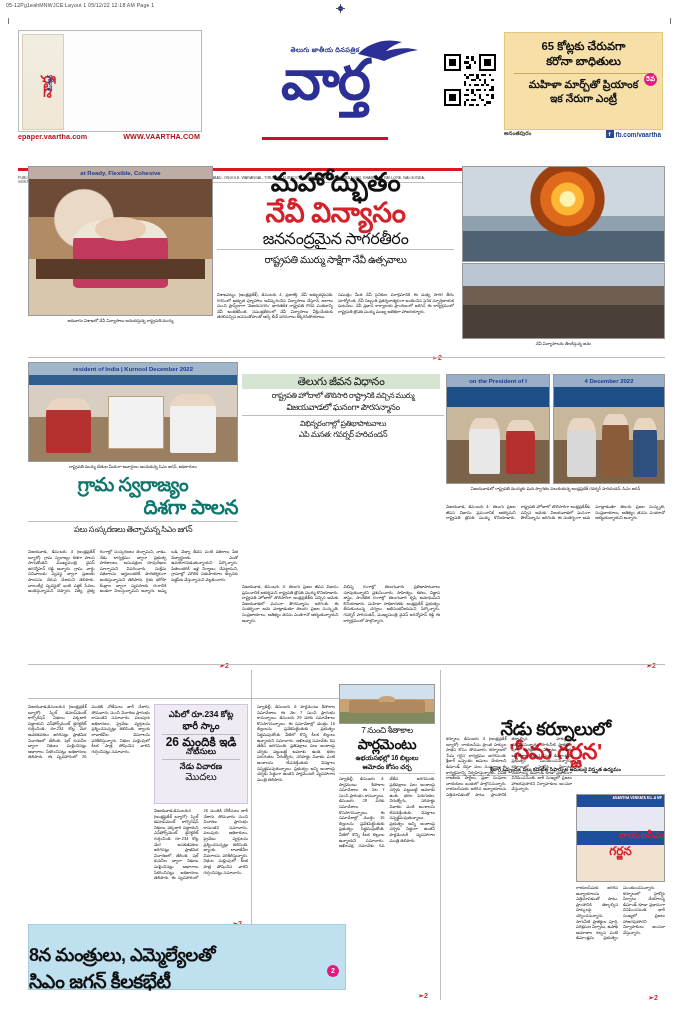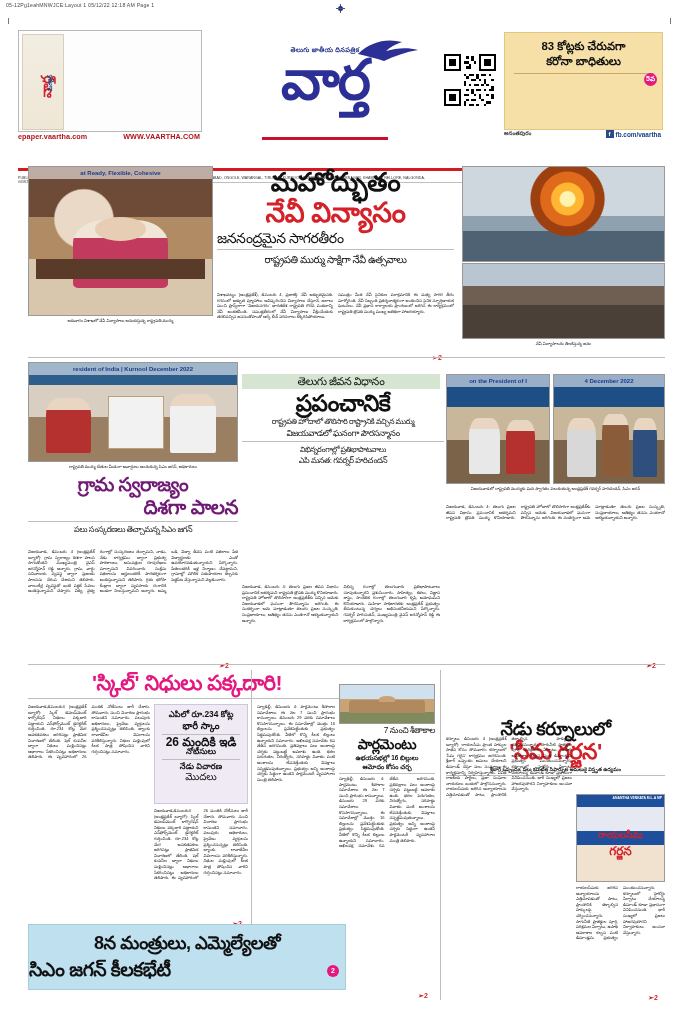--- a/index.html
+++ b/index.html
@@ -63,21 +63,21 @@
   .hrule{position:absolute;height:.8px;background:#bdbdbd;}
 
   .body-txt{font-size:4.1px;line-height:5.6px;color:#1a1a1a;text-align:justify;
             column-gap:5px;overflow:hidden;}
   .lead{font-weight:bold;color:#0b2a66;}
   .arrow{color:#d31b22;font-weight:bold;font-size:7px;}
 
   
   .hl-blk{font-weight:bold;color:#111;letter-spacing:-.5px;}
   .hl-red{font-weight:bold;color:#d4212a;letter-spacing:-.5px;}
-  .hl-blue{font-weight:bold;color:#701a75;letter-spacing:-.5px;}
+  .hl-blue{font-weight:bold;color:#0f766e;letter-spacing:-.5px;}
   .hl-grn{font-weight:bold;color:#1a7b3f;letter-spacing:-.5px;}
   .hl-mag{font-weight:bold;color:#e3197f;letter-spacing:-.5px;}
 
   
   .ph-gradient-1{width:100%;height:100%;background:
      radial-gradient(circle at 30% 35%, #e9d9c6 0 18%, transparent 19%),
      linear-gradient(180deg,#6e4b36 0 34%, #b08b63 34% 62%, #d8c6ad 62% 100%);}
   .ph-blast{width:100%;height:100%;background:
      radial-gradient(circle at 52% 34%, #fff3b0 0 6%, #ffb733 7% 13%, #e06a1b 14% 22%, #9c4010 23% 30%, transparent 31%),
      linear-gradient(180deg,#cfd7de 0 52%, #8fa0ae 52% 68%, #4f6273 68% 100%);}
@@ -191,23 +191,25 @@
               <rect x="17" y="19" width="2" height="1"></rect>
             <rect x="8" y="19" width="1" height="2"></rect>
               <rect x="10" y="20" width="2" height="1"></rect>
             <rect x="13" y="20" width="1" height="1"></rect>
               <rect x="16" y="20" width="1" height="1"></rect>
           </g>
         </svg>
       </div>
 
       <div class="promoR">
-        <div class="h1"><span>83 కోట్లకు చేరువగా</span><br>
+        <div class="h1"><span>65 కోట్లకు చేరువగా</span><br>
           <span>కరోనా బాధితులు</span></div>
         <div class="divide"></div>
+        <div class="h2"><span>మహిళా మార్చ్‌తో ప్రియాంక</span><br>
+          <span>ఇక నేరుగా ఎంట్రీ</span></div>
         <div class="badge5">5వ</div>
       </div>
       <div class="promoRfoot">
         <span class="city">అనంతపురం</span>
         <span class="fbchip">
           <span class="fbsq">f</span>
           <span class="fbtxt">fb.com/vaartha</span>
         </span>
       </div>
 
@@ -226,21 +228,21 @@
       <div style="position:absolute;left:36%;top:34%;width:28%;height:16%;background:#e7cdb3;border-radius:50%;"></div>
       <div style="position:absolute;left:4%;top:62%;width:92%;height:14%;background:#5a3a28;"></div>
     </div>
     <div class="box" style="left:14px;top:293px;width:185px;">
       <div class="cap">ఆదివారం విశాఖలో నేవీ విన్యాసాలు ఆనందిస్తున్న రాష్ట్రపతి ముర్ము</div>
     </div>
 
     <div class="box" style="left:203px;top:144px;width:237px;">
       <div class="hl-blk" style="font-size:26px;line-height:29px;text-align:center;">మహోద్భుతం</div>
       <div class="hl-red" style="font-size:28px;line-height:31px;text-align:center;">నేవీ విన్యాసం</div>
-      <div class="hl-blk" style="font-size:14px;line-height:15px;text-align:left;font-weight:normal;margin-top:3px;">జననంద్రమైన సాగరతీరం</div>
+      <div class="hl-blk" style="font-size:16px;line-height:15px;text-align:center;font-weight:normal;margin-top:3px;">జననంద్రమైన సాగరతీరం</div>
       <div class="hrule" style="position:relative;width:100%;margin:3px 0;"></div>
       <div class="hl-blk" style="font-size:10px;line-height:14px;text-align:center;font-weight:normal;">రాష్ట్రపతి ముర్ము సాక్షిగా నేవీ ఉత్సవాలు</div>
     </div>
 
     <div class="box body-txt" style="left:203px;top:268px;width:237px;height:60px;column-count:2;">
       <p style="margin:0 0 3px 0;"><span class="lead"></span><span>విశాఖపట్నం (ఆంధ్రప్రదేశ్), డిసెంబరు 4, ప్రజాశక్తి: నేవీ అద్భుతమైనది. గగనంలో అద్భుత వ్యూహాలు ఆవిష్కరించిన విన్యాసాలు చేస్తూనే, జలాలు మంచి ఫ్రాన్స్‌లాగా 'విజయనగరం' భారతదేశ రాష్ట్రపతి గౌరవ వందనాన్ని నేవీ అందజేసింది. సముద్రతీరంలో నేవీ విన్యాసాలు వీక్షించేందుకు తరలివచ్చిన జనసందోహంతో ఆర్కే బీచ్ పరిసరాలు కిక్కిరిసిపోయాయి.</span></p>
       <p style="margin:0;"><span>సముద్రం మీద నేవీ సైనికుల పరాక్రమానికి ఈ మధ్య సాగర తీరం మార్మోగింది. నేవీ సిబ్బంది ప్రదర్శనాత్మకంగా అందించిన సైనిక స్ఫూర్తిదాయక ఘటనలు. నేవీ ప్రధాన కార్యాలయ ప్రాంగణంలో జరిగిన ఈ కార్యక్రమంలో రాష్ట్రపతి ద్రౌపది ముర్ము ముఖ్య అతిథిగా హాజరయ్యారు.</span></p>
     </div>
     <div class="box" style="left:418px;top:322px;">
       <span class="arrow">➣</span><span class="arrow">2</span>
@@ -278,21 +280,20 @@
       <span>విజయవాడ, డిసెంబరు 4 (ఆంధ్రప్రదేశ్ బ్యూరో): గ్రామ స్వరాజ్యం దిశగా పాలన సాగుతోందని ముఖ్యమంత్రి వైఎస్ జగన్మోహన్ రెడ్డి అన్నారు. గ్రామ, వార్డు సచివాలయ వ్యవస్థ ద్వారా ప్రజలకు పాలనను చేరువ చేశామని తెలిపారు. వాలంటీర్ల వ్యవస్థతో ఇంటి వద్దకే సేవలు అందిస్తున్నామని చెప్పారు. విద్య, వైద్య రంగాల్లో సంస్కరణలు తెచ్చామని, నాడు-నేడు కార్యక్రమం ద్వారా ప్రభుత్వ పాఠశాలలు, ఆసుపత్రుల రూపురేఖలు మార్చామని వివరించారు. సంక్షేమ పథకాలను అర్హులందరికీ పారదర్శకంగా అందిస్తున్నామని తెలిపారు. రైతు భరోసా కేంద్రాల ద్వారా వ్యవసాయ రంగానికి అండగా నిలుస్తున్నామని అన్నారు. అమ్మ ఒడి, విద్యా దీవెన వంటి పథకాలు పేద విద్యార్థులకు ఎంతో ఉపయోగపడుతున్నాయని పేర్కొన్నారు. పేదలందరికీ ఇళ్ల నిర్మాణం చేపట్టామని, గ్రామాల్లో మౌలిక సదుపాయాల కల్పనకు పెద్దపీట వేస్తున్నామని వెల్లడించారు.</span>
     </div>
     <div class="box" style="left:205px;top:630px;">
       <span class="arrow">➣</span><span class="arrow">2</span>
     </div>
 
     <div class="box tint-grn" style="left:228px;top:350px;width:198px;height:15px;">
       <div class="hl-blk" style="font-size:11px;line-height:15px;text-align:center;font-weight:normal;">తెలుగు జీవన విధానం</div>
     </div>
     <div class="box" style="left:228px;top:366px;width:202px;">
-      <div class="hl-blk" style="font-size:23px;line-height:26px;text-align:center;">ప్రపంచానికే</div>
       <div class="hl-blk" style="font-size:7.6px;line-height:11px;text-align:center;font-weight:normal;">రాష్ట్రపతి హోదాలో తొలిసారి రాష్ట్రానికి వచ్చిన ముర్ము</div>
       <div class="hl-blk" style="font-size:8.6px;line-height:12px;text-align:center;font-weight:normal;">విజయవాడలో ఘనంగా పౌరసన్మానం</div>
       <div class="hrule" style="position:relative;width:100%;margin:2px 0;"></div>
       <div class="hl-blk" style="font-size:7.6px;line-height:11px;text-align:center;font-weight:normal;">విభిన్నరంగాల్లో ప్రతిభాపాటవాలు</div>
       <div class="hl-blk" style="font-size:8px;line-height:11px;text-align:center;font-weight:normal;">ఎపి మనత: గవర్నర్ హరిచందన్</div>
     </div>
     <div class="box body-txt" style="left:228px;top:560px;width:198px;height:78px;column-count:2;">
       <p style="margin:0 0 3px 0;">విజయవాడ, డిసెంబరు 4: తెలుగు ప్రజల జీవన విధానం ప్రపంచానికే ఆదర్శమని రాష్ట్రపతి ద్రౌపది ముర్ము కొనియాడారు. రాష్ట్రపతి హోదాలో తొలిసారిగా ఆంధ్రప్రదేశ్‌కు వచ్చిన ఆమెకు విజయవాడలో ఘనంగా పౌరసన్మానం జరిగింది. ఈ సందర్భంగా ఆమె మాట్లాడుతూ తెలుగు ప్రజల సంస్కృతి, సంప్రదాయాలు, ఆతిథ్యం తనను ఎంతగానో ఆకట్టుకున్నాయని అన్నారు.</p>
       <p style="margin:0;">విభిన్న రంగాల్లో తెలుగువారు ప్రతిభాపాటవాలు చూపుతున్నారని ప్రశంసించారు. సాహిత్యం, కళలు, విజ్ఞాన శాస్త్రం, సాంకేతిక రంగాల్లో తెలుగువారి కృషి అమోఘమని కొనియాడారు. మహిళా సాధికారతకు ఆంధ్రప్రదేశ్ ప్రభుత్వం తీసుకుంటున్న చర్యలు అభినందనీయమని పేర్కొన్నారు. గవర్నర్ హరిచందన్, ముఖ్యమంత్రి వైఎస్ జగన్మోహన్ రెడ్డి ఈ కార్యక్రమంలో పాల్గొన్నారు.</p>
     </div>
@@ -315,23 +316,20 @@
     </div>
     <div class="box body-txt" style="left:432px;top:480px;width:219px;height:155px;column-count:3;">
       <span>విజయవాడ, డిసెంబరు 4: తెలుగు ప్రజల జీవన విధానం ప్రపంచానికే ఆదర్శమని రాష్ట్రపతి ద్రౌపది ముర్ము కొనియాడారు. రాష్ట్రపతి హోదాలో తొలిసారిగా ఆంధ్రప్రదేశ్‌కు వచ్చిన ఆమెకు విజయవాడలో ఘనంగా పౌరసన్మానం జరిగింది. ఈ సందర్భంగా ఆమె మాట్లాడుతూ తెలుగు ప్రజల సంస్కృతి, సంప్రదాయాలు, ఆతిథ్యం తనను ఎంతగానో ఆకట్టుకున్నాయని అన్నారు.</span>
     </div>
     <div class="box" style="left:632px;top:630px;">
       <span class="arrow">➣</span><span class="arrow">2</span>
     </div>
 
     <div class="hrule" style="left:14px;top:640px;width:637px;"></div>
 
-    <div class="box" style="left:14px;top:646px;width:318px;">
-      <div class="hl-mag" style="font-size:21px;line-height:26px;text-align:center;">'స్కిల్' నిధులు పక్కదారి!</div>
-    </div>
     <div class="hrule" style="left:14px;top:674px;width:318px;"></div>
 
     <div class="box body-txt" style="left:14px;top:680px;width:122px;height:215px;column-count:2;">
       <span>విజయవాడ,డిసెంబరు4 (ఆంధ్రప్రదేశ్ బ్యూరో): స్కిల్ డెవలప్‌మెంట్ కార్పొరేషన్ నిధులు పక్కదారి పట్టాయని ఎన్‌ఫోర్స్‌మెంట్ డైరెక్టరేట్ గుర్తించింది. రూ.234 కోట్ల మేర అవకతవకలు జరిగినట్లు ప్రాథమిక విచారణలో తేలింది. షెల్ కంపెనీల ద్వారా నిధులు మళ్లించినట్లు ఆధారాలు సేకరించినట్లు అధికారులు తెలిపారు. ఈ వ్యవహారంలో 26 మందికి నోటీసులు జారీ చేశారు. సోమవారం నుంచి విచారణ ప్రారంభం కానుందని సమాచారం. పలువురు అధికారులు, ప్రైవేటు వ్యక్తులను ప్రశ్నించనున్నట్లు తెలిసింది. బ్యాంకు లావాదేవీల వివరాలను పరిశీలిస్తున్నారు. నిధుల మళ్లింపులో కీలక పాత్ర పోషించిన వారిని గుర్తించినట్లు సమాచారం.</span>
     </div>
 
     <div class="box tint-lav" style="left:140px;top:680px;width:94px;height:100px;border:1px solid #cfc6da;">
       <div style="text-align:center;padding-top:4px;">
         <div style="font-size:8.4px;font-weight:bold;color:#111;line-height:11px;">ఎపిలో రూ.234 కోట్ల</div>
         <div style="font-size:9.4px;font-weight:bold;color:#111;line-height:12px;">భారీ స్కాం</div>
@@ -355,21 +353,21 @@
     <div class="box body-txt" style="left:243px;top:680px;width:78px;height:285px;">
       <span>న్యూఢిల్లీ, డిసెంబరు 4: పార్లమెంటు శీతాకాల సమావేశాలు ఈ నెల 7 నుంచి ప్రారంభం కానున్నాయి. డిసెంబరు 29 వరకు సమావేశాలు కొనసాగనున్నాయి. ఈ సమావేశాల్లో మొత్తం 16 బిల్లులను ప్రవేశపెట్టేందుకు ప్రభుత్వం సిద్ధమవుతోంది. వీటిలో కొన్ని కీలక బిల్లులు ఉన్నాయని సమాచారం. అఖిలపక్ష సమావేశం 6వ తేదీన జరగనుంది. ప్రతిపక్షాలు పలు అంశాలపై చర్చకు పట్టుబట్టే అవకాశం ఉంది. ధరల పెరుగుదల, నిరుద్యోగం, సరిహద్దు వివాదం వంటి అంశాలను లేవనెత్తేందుకు విపక్షాలు సన్నద్ధమవుతున్నాయి. ప్రభుత్వం అన్ని అంశాలపై చర్చకు సిద్ధంగా ఉందని పార్లమెంటరీ వ్యవహారాల మంత్రి తెలిపారు.</span>
     </div>
 
     <div class="photo box" style="left:325px;top:660px;width:96px;height:40px;border:1px solid #999;">
       <div class="ph-parl"></div>
       <div style="position:absolute;left:10%;top:40%;width:80%;height:34%;background:#b08a5e;border-radius:3px 3px 0 0;"></div>
       <div style="position:absolute;left:42%;top:28%;width:16%;height:16%;background:#c9a276;border-radius:50% 50% 0 0;"></div>
     </div>
     <div class="box" style="left:325px;top:701px;width:96px;">
-      <div class="hl-blk" style="font-size:8.4px;line-height:11px;text-align:right;font-weight:normal;">7 నుంచి శీతాకాల</div>
+      <div class="hl-blk" style="font-size:8.4px;line-height:11px;text-align:center;font-weight:normal;">7 నుంచి శీతాకాల</div>
       <div class="hl-blk" style="font-size:14px;line-height:17px;text-align:center;">పార్లమెంటు</div>
       <div style="font-size:6.4px;line-height:9px;text-align:center;font-weight:bold;color:#111;">ఉభయసభల్లో 16 బిల్లులు</div>
       <div style="font-size:6.4px;line-height:9px;text-align:center;font-weight:bold;color:#111;">ఆమోదం కోసం చర్చ</div>
       <div class="hrule" style="position:relative;width:100%;margin:2px 0;"></div>
     </div>
     <div class="box body-txt" style="left:325px;top:752px;width:96px;height:215px;column-count:2;">
       <span>న్యూఢిల్లీ, డిసెంబరు 4: పార్లమెంటు శీతాకాల సమావేశాలు ఈ నెల 7 నుంచి ప్రారంభం కానున్నాయి. డిసెంబరు 29 వరకు సమావేశాలు కొనసాగనున్నాయి. ఈ సమావేశాల్లో మొత్తం 16 బిల్లులను ప్రవేశపెట్టేందుకు ప్రభుత్వం సిద్ధమవుతోంది. వీటిలో కొన్ని కీలక బిల్లులు ఉన్నాయని సమాచారం. అఖిలపక్ష సమావేశం 6వ తేదీన జరగనుంది. ప్రతిపక్షాలు పలు అంశాలపై చర్చకు పట్టుబట్టే అవకాశం ఉంది. ధరల పెరుగుదల, నిరుద్యోగం, సరిహద్దు వివాదం వంటి అంశాలను లేవనెత్తేందుకు విపక్షాలు సన్నద్ధమవుతున్నాయి. ప్రభుత్వం అన్ని అంశాలపై చర్చకు సిద్ధంగా ఉందని పార్లమెంటరీ వ్యవహారాల మంత్రి తెలిపారు.</span>
     </div>
     <div class="box" style="left:404px;top:960px;">
       <span class="arrow">➣</span><span class="arrow">2</span>
@@ -385,30 +383,30 @@
     </div>
 
     <div class="box body-txt" style="left:432px;top:712px;width:126px;height:258px;column-count:2;">
       <span>కర్నూలు, డిసెంబరు 4 (ఆంధ్రప్రదేశ్ బ్యూరో): రాయలసీమ ప్రాంత హక్కుల సాధన కోసం సోమవారం కర్నూలులో 'సీమ గర్జన' కార్యక్రమం జరగనుంది. శ్రీబాగ్ ఒప్పందం అమలు చేయాలని డిమాండ్ చేస్తూ పలు సంఘాలు ఈ కార్యక్రమాన్ని నిర్వహిస్తున్నాయి. వివిధ రాజకీయ పార్టీలు, ప్రజా సంఘాల నాయకులు ఇందులో పాల్గొననున్నారు.</span>
       <span>రాయలసీమకు జరిగిన అన్యాయాలను ఎత్తిచూపడంతో పాటు, ప్రాంతానికి దక్కాల్సిన హక్కులపై చర్చించనున్నారు. సాగునీటి ప్రాజెక్టుల పూర్తి, పరిశ్రమల ఏర్పాటు, ఉపాధి అవకాశాల కల్పన వంటి డిమాండ్లను ప్రభుత్వం ముందుంచనున్నారు. కర్నూలులో హైకోర్టు ఏర్పాటు చేయాలన్న డిమాండ్ కూడా ప్రధానంగా వినిపించనుంది. భారీ సంఖ్యలో ప్రజలు హాజరవుతారని నిర్వాహకులు అంచనా వేస్తున్నారు.</span>
     </div>
 
     <div class="photo box" style="left:562px;top:770px;width:89px;height:88px;border:1px solid #999;">
       <div class="ph-poster"></div>
       <div style="position:absolute;left:2px;top:1px;right:2px;font-size:3.4px;color:#fff;font-weight:bold;text-align:right;">ANANTHA VENKATA  M.L.A  MP</div>
-      <div style="position:absolute;left:0;right:0;top:40%;text-align:center;font-size:9.5px;font-weight:bold;color:#d4212a;line-height:11px;">రాయలసీమ</div>
+      <div style="position:absolute;left:0;right:0;top:40%;text-align:right;font-size:9.5px;font-weight:bold;color:#d4212a;line-height:11px;">రాయలసీమ</div>
       <div style="position:absolute;left:0;right:0;top:58%;text-align:center;font-size:12px;font-weight:bold;color:#d4212a;line-height:13px;">గర్జన</div>
     </div>
     <div class="box body-txt" style="left:562px;top:861px;width:89px;height:108px;column-count:2;">
       <span>రాయలసీమకు జరిగిన అన్యాయాలను ఎత్తిచూపడంతో పాటు, ప్రాంతానికి దక్కాల్సిన హక్కులపై చర్చించనున్నారు. సాగునీటి ప్రాజెక్టుల పూర్తి, పరిశ్రమల ఏర్పాటు, ఉపాధి అవకాశాల కల్పన వంటి డిమాండ్లను ప్రభుత్వం ముందుంచనున్నారు. కర్నూలులో హైకోర్టు ఏర్పాటు చేయాలన్న డిమాండ్ కూడా ప్రధానంగా వినిపించనుంది. భారీ సంఖ్యలో ప్రజలు హాజరవుతారని నిర్వాహకులు అంచనా వేస్తున్నారు.</span>
     </div>
     <div class="box" style="left:634px;top:962px;">
       <span class="arrow">➣</span><span class="arrow">2</span>
     </div>
 
     <div class="box tint-blue" style="left:14px;top:900px;width:318px;height:66px;border:1px solid #a9ccdd;">
-      <div class="hl-blk" style="font-size:18px;line-height:28px;text-align:center;padding-top:4px;">8న మంత్రులు, ఎమ్మెల్యేలతో</div>
+      <div class="hl-blk" style="font-size:18px;line-height:28px;text-align:left;padding-top:16px;">8న మంత్రులు, ఎమ్మెల్యేలతో</div>
       <div class="hl-blk" style="font-size:19px;line-height:26px;text-align:left;">సిఎం జగన్ కీలకభేటీ</div>
       <div style="position:absolute;right:6px;bottom:12px;width:12px;height:12px;border-radius:50%;background:#e3197f;color:#fff;font-size:7px;font-weight:bold;text-align:center;line-height:12px;">2</div>
     </div>
 
   </div>
 </div>
 
 </body></html>

